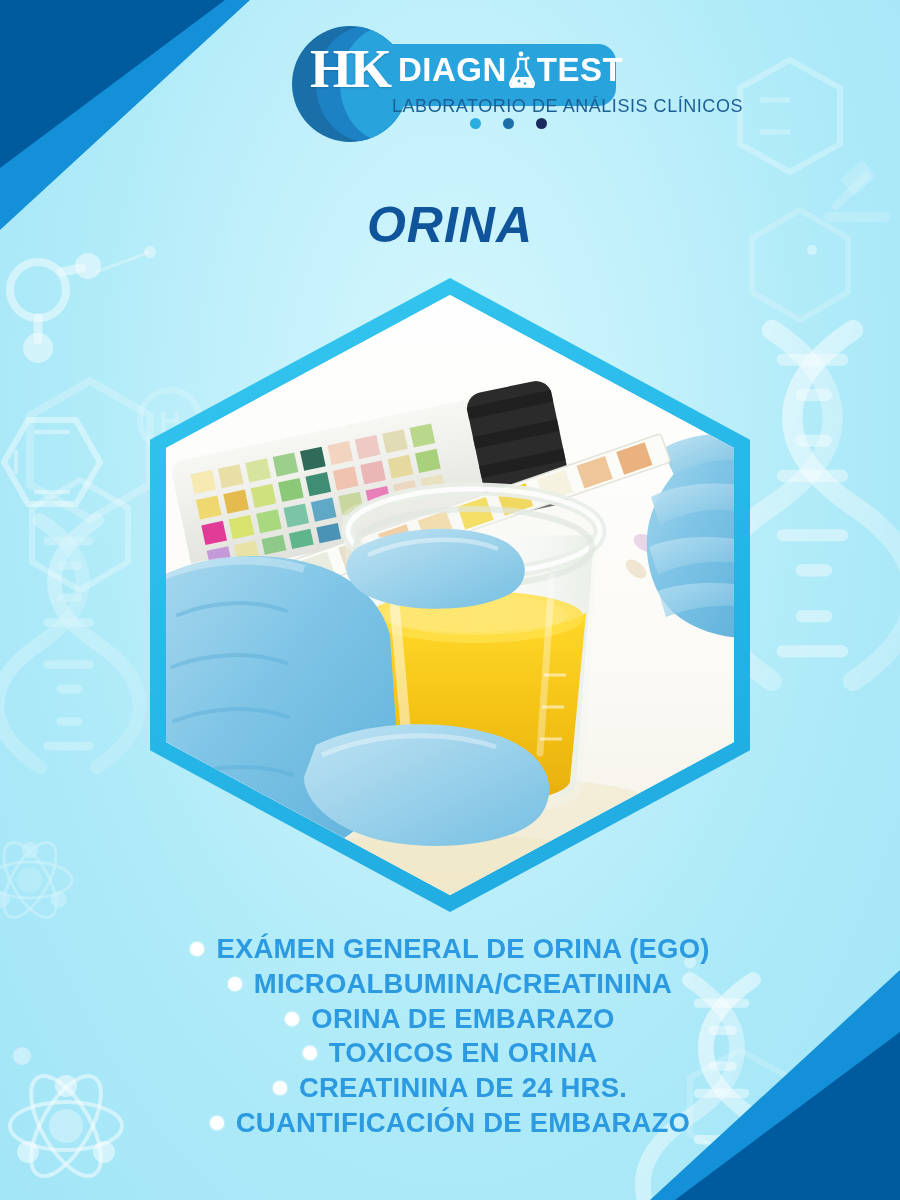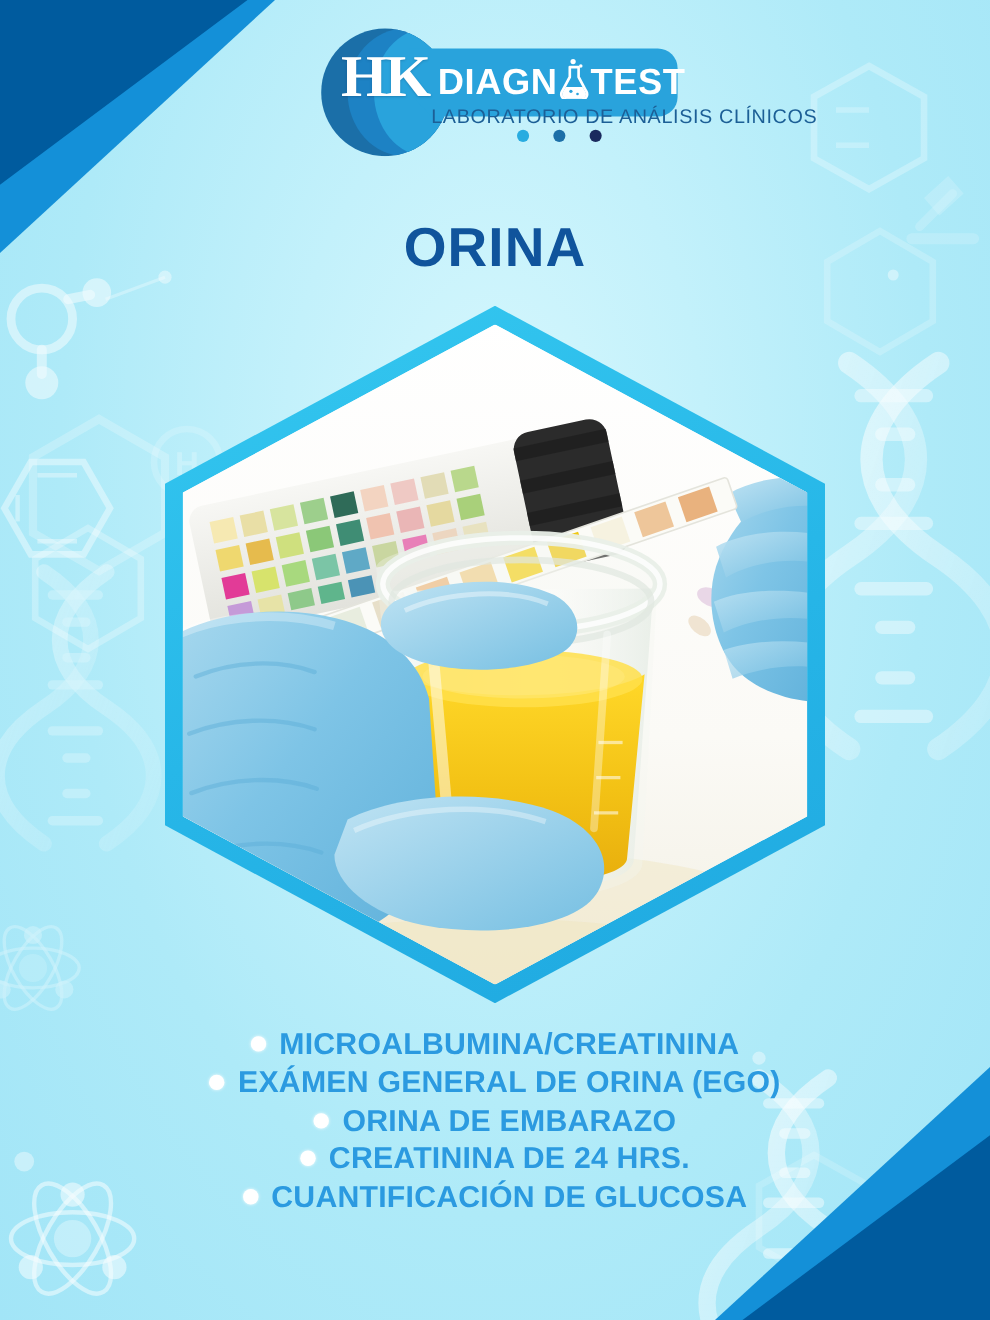--- a/index.html
+++ b/index.html
@@ -33,21 +33,21 @@
     position:absolute; left:20px; top:20px;
     width:100px; text-align:center;
     font-family:"Liberation Serif", serif;
     font-size:54px; font-weight:700; color:#ffffff;
     letter-spacing:-2px; line-height:1;
     text-shadow:0 1px 2px rgba(0,40,80,.25);
   }
   .logo-word{
     position:absolute; left:118px; top:26px;
     width:220px; height:42px;
-    display:flex; align-items:flex-end;
+    display:flex; align-items:center;
     font-size:33px; font-weight:700; color:#ffffff;
     letter-spacing:.5px; line-height:1;
   }
   .logo-word .seg{ display:inline-block; }
   .flask-slot{ display:inline-block; width:30px; height:38px; position:relative; vertical-align:middle; }
   .logo-sub{
     position:absolute; left:112px; top:74px; width:232px;
     text-align:center;
     font-size:18px; font-weight:400; color:#1c5f96;
     letter-spacing:.55px; white-space:nowrap;
@@ -55,21 +55,21 @@
   .logo-dots{
     position:absolute; left:112px; top:96px; width:232px;
     display:flex; justify-content:center; gap:22px;
   }
   .dot{ width:11px; height:11px; border-radius:50%; }
 
   
   .title{
     position:absolute; left:0; right:0; top:196px;
     text-align:center;
-    font-size:50px; font-weight:700; 
+    font-size:50px; font-weight:700; font-style:italic;
     color:#10549c; letter-spacing:1px;
   }
 
   
   .hex-wrap{
     position:absolute; left:150px; top:278px;
     width:600px; height:634px;
   }
   .hex-outer{
     position:absolute; inset:0;
@@ -436,33 +436,37 @@
           </g>
           <path d="M0,300 C40,276 104,268 158,284" stroke="#ffffff" stroke-width="8" opacity=".3" fill="none"></path>
         </g>
       </svg>
     </div>
   </div>
 
   <div class="services">
     <div class="svc">
       <span class="svc-bullet"></span>
+      <span class="svc-label">EXÁMEN GENERAL DE ORINA (EGO)</span>
+    </div>
+    <div class="svc">
+      <span class="svc-bullet"></span>
       <span class="svc-label">MICROALBUMINA/CREATININA</span>
     </div>
     <div class="svc">
       <span class="svc-bullet"></span>
-      <span class="svc-label">EXÁMEN GENERAL DE ORINA (EGO)</span>
-    </div>
-    <div class="svc">
-      <span class="svc-bullet"></span>
       <span class="svc-label">ORINA DE EMBARAZO</span>
     </div>
     <div class="svc">
       <span class="svc-bullet"></span>
+      <span class="svc-label">TOXICOS EN ORINA</span>
+    </div>
+    <div class="svc">
+      <span class="svc-bullet"></span>
       <span class="svc-label">CREATININA DE 24 HRS.</span>
     </div>
     <div class="svc">
       <span class="svc-bullet"></span>
-      <span class="svc-label">CUANTIFICACIÓN DE GLUCOSA</span>
+      <span class="svc-label">CUANTIFICACIÓN DE EMBARAZO</span>
     </div>
   </div>
 
 </div>
 
 </body></html>

